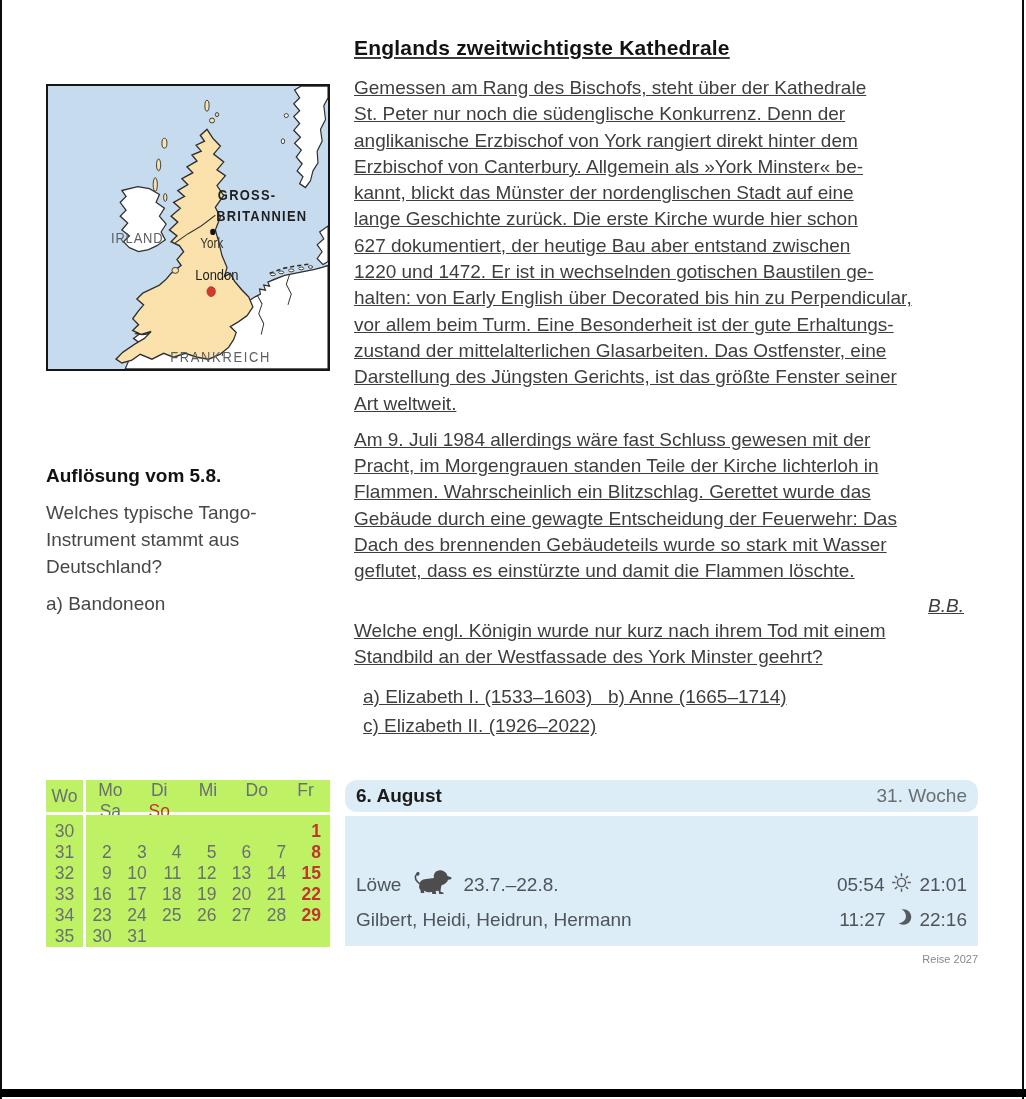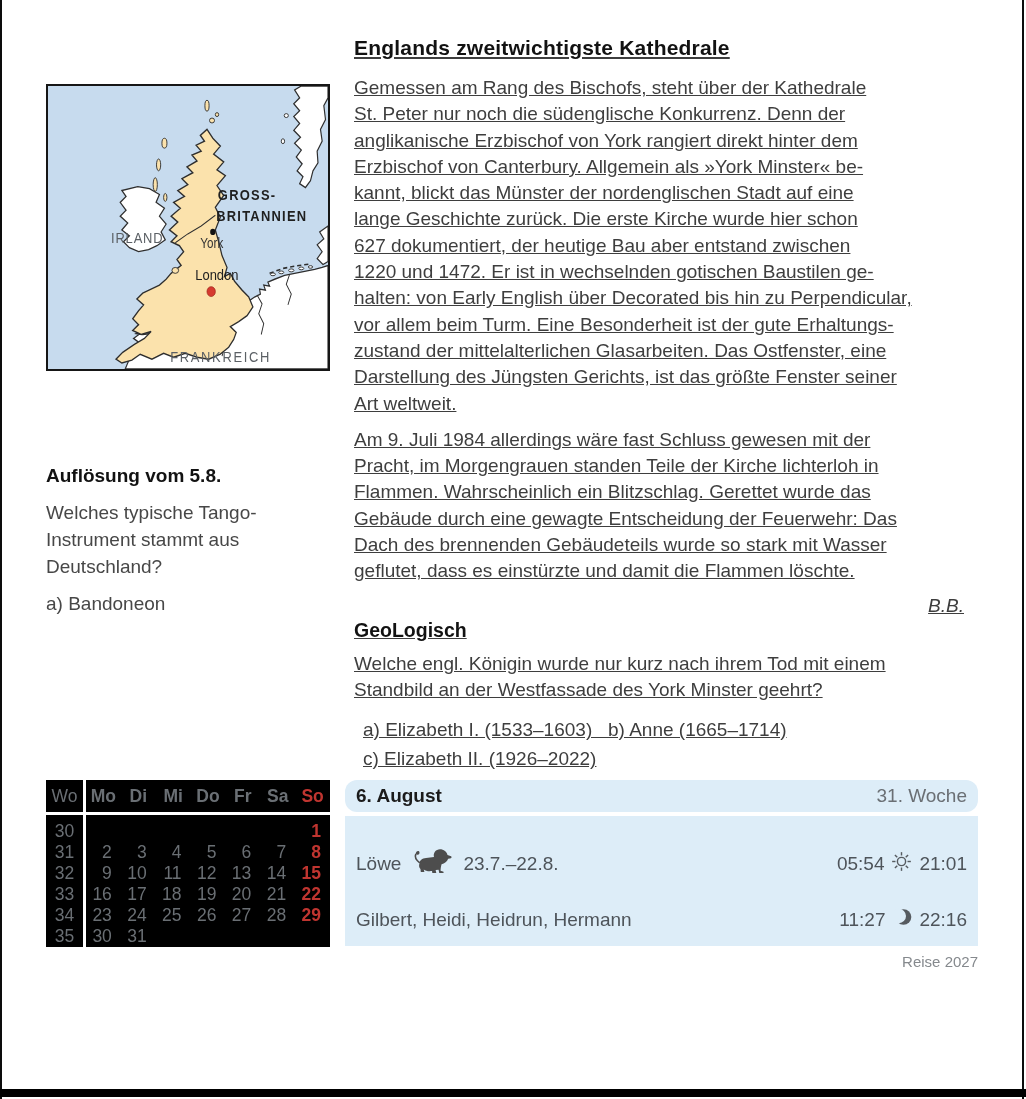--- a/index.html
+++ b/index.html
@@ -31,46 +31,46 @@
   
   .solution{position:absolute;left:46px;top:462px;width:272px;color:#474747;
             font-size:19px;line-height:27px;}
   .solution h3{font-size:19px;color:#121212;margin:0 0 10px;}
   .solution p{margin:0 0 10px;white-space:pre-line;}
 
   
   .cal{position:absolute;left:46px;top:780px;width:284px;
        display:grid;grid-template-columns:37px 244px;grid-template-rows:32px 132px;
        gap:3px;font-size:17.5px;color:#6a6f74;}
-  .cal>div{background:#000000;}
+  .cal>div{background:#bef264;}
   .cal-wo-h{display:flex;align-items:center;justify-content:center;}
-  .cal-days-h{display:grid;grid-template-columns:repeat(7,1fr);align-items:center;font-weight:bold;}
+  .cal-days-h{display:grid;grid-template-columns:repeat(5,1fr);align-items:center;}
   .cal-days-h span{display:block;text-align:center;}
   .cal-week-col{display:grid;grid-template-rows:repeat(6,1fr);padding:6px 0;box-sizing:border-box;}
   .cal-week-col div{display:flex;align-items:center;justify-content:center;}
   .cal-grid{display:grid;grid-template-columns:repeat(7,1fr);grid-template-rows:repeat(6,1fr);
             padding:6px 0;box-sizing:border-box;}
   .cal-grid div{text-align:right;padding-right:9px;display:flex;align-items:center;justify-content:flex-end;}
   .sun{color:#c03530;}
   .cal-grid .sun{font-weight:bold;}
 
   
   .panel{position:absolute;left:345px;top:780px;width:633px;}
   .panel-head{height:32px;background:#ddedf8;display:flex;align-items:center;
               justify-content:space-between;padding:0 11px;font-size:19px;box-sizing:border-box;border-radius:12px;}
   .panel-date{font-weight:bold;color:#1b1b1b;}
   .panel-week{color:#6a6f74;}
   .panel-body{margin-top:4px;height:130px;background:#ddedf8;display:flex;flex-direction:column;
               justify-content:flex-end;padding:0 11px 9px;box-sizing:border-box;
               font-size:19px;color:#4e545a;}
-  .panel-row{display:flex;justify-content:space-between;align-items:center;height:35px;margin-top:21px;}
+  .panel-row{display:flex;justify-content:space-between;align-items:center;height:35px;}
   .cell-left{display:flex;align-items:center;gap:9px;}
   .cell-right{display:flex;align-items:center;gap:7px;justify-content:space-between;}
 
-  .edition{position:absolute;right:48px;top:953px;font-size:15px;color:#85898d;margin-left:27px;}
+  .edition{position:absolute;right:48px;top:953px;font-size:11px;color:#85898d;margin-left:27px;}
 </style>
 </head>
 <body>
 
 <div class="edge-left"></div>
 <div class="edge-right"></div>
 <div class="bottom-bar"></div>
 
 <div class="map">
   <svg viewBox="0 0 284 287" preserveAspectRatio="none">
@@ -142,21 +142,20 @@
 zustand der mittelalterlichen Glasarbeiten. Das Ostfenster, eine
 Darstellung des Jüngsten Gerichts, ist das größte Fenster seiner
 Art weltweit.</p>
   <p class="bodytext">Am 9. Juli 1984 allerdings wäre fast Schluss gewesen mit der
 Pracht, im Morgengrauen standen Teile der Kirche lichterloh in
 Flammen. Wahrscheinlich ein Blitzschlag. Gerettet wurde das
 Gebäude durch eine gewagte Entscheidung der Feuerwehr: Das
 Dach des brennenden Gebäudeteils wurde so stark mit Wasser
 geflutet, dass es einstürzte und damit die Flammen löschte.</p>
   <p class="byline">B.B.</p>
-  <h2>GeoLogisch</h2>
   <p class="bodytext" style="margin-bottom:13px;">Welche engl. Königin wurde nur kurz nach ihrem Tod mit einem
 Standbild an der Westfassade des York Minster geehrt?</p>
   <p class="answers">a) Elizabeth I. (1533–1603)   b) Anne (1665–1714)</p>
   <p class="answers">c) Elizabeth II. (1926–2022)</p>
 </div>
 
 <div class="solution">
   <h3>Auflösung vom 5.8.</h3>
   <p>Welches typische Tango-
 Instrument stammt aus

